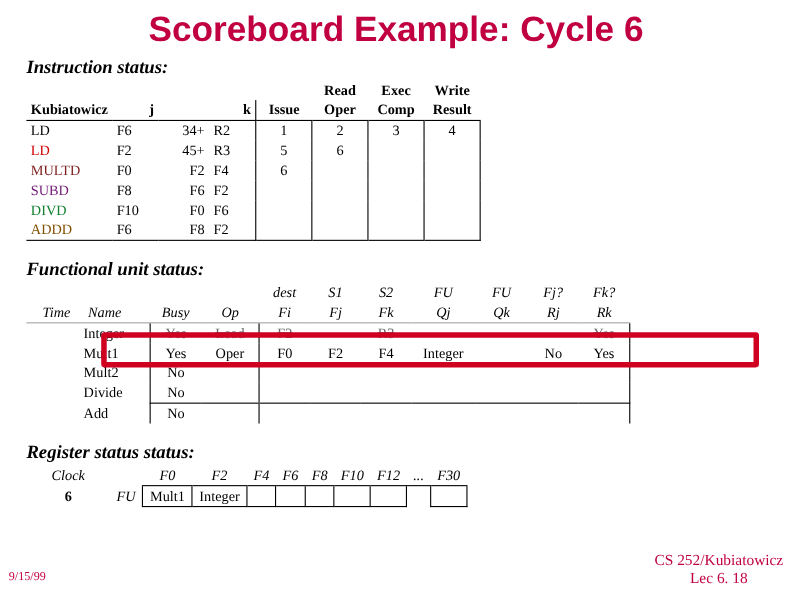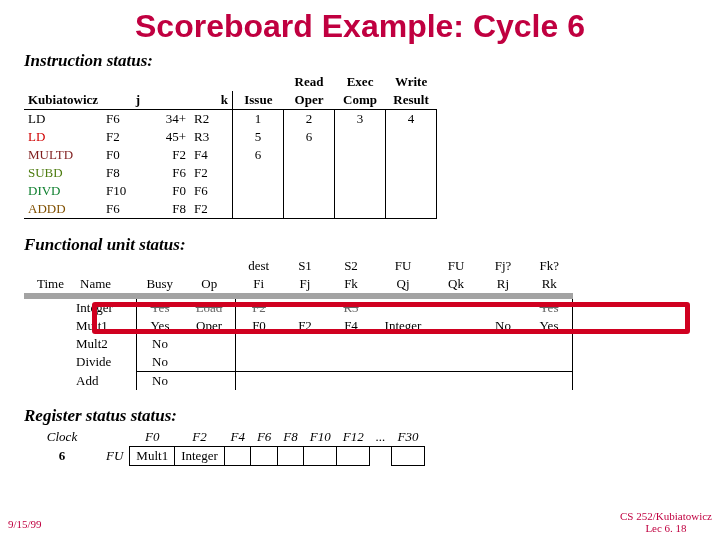--- a/index.html
+++ b/index.html
@@ -53,34 +53,35 @@
   .instr-table td.num { text-align: right; width: 38px;}
   .instr-table td.reg { text-align: left; width: 34px;}
   .instr-table td.name { width: 54px; }
   .instr-table td.stage { text-align: center; width: 42px; border-left:1px solid #000;}
   .instr-table td.stage:last-child{ border-right:1px solid #000;}
   .instr-table tr.body td { border-top: none;}
   .instr-table .border-r { border-right:1px solid #000;}
   .c-red{color:#d00000;}
   .c-blue{color:#7f1d1d;}
   .c-green{color:#108030;}
-  .c-pink{color:#4d7c0f;}
+  .c-pink{color:#701a75;}
   .c-brown{color:#805000;}
 
   .fu-table {
     margin-left: 24px;
     margin-top: 2px;
   }
   .fu-table th {
+    font-style: italic;
     font-weight: normal;
     text-align: center;
     padding: 0 8px;
   }
   .fu-table .hdr2 th {
-    border-bottom: 6px solid #a3a3a3;
+    border-bottom: 1px solid #a3a3a3;
   }
   .fu-table td {
     text-align: center;
   }
   .fu-table td.name-col { text-align:left; width:56px;}
   .fu-table td.time-col { text-align:right; width:40px;}
   .fu-table td.busy-col { width:38px; border-left:1px solid #000;}
   .fu-table td.op-col { width:44px;}
   .fu-table td.fi-col { width:38px; border-left:1px solid #000;}
   .fu-table td.fj-col { width:38px;}
@@ -123,21 +124,21 @@
     bottom: 10px;
     font-family: "Comic Sans MS", cursive;
     font-size: 11px;
     color: #c00040;
   }
   .footer-right {
     position: absolute;
     right: 8px;
     bottom: 6px;
     font-family: "Comic Sans MS", cursive;
-    font-size: 11px;
+    font-size: 14px;
     color: #c00040;
     text-align: center;
     line-height: 1.1;
   }
 </style>
 </head>
 <body>
 
 <div class="title">Scoreboard Example: Cycle 6</div>
 

